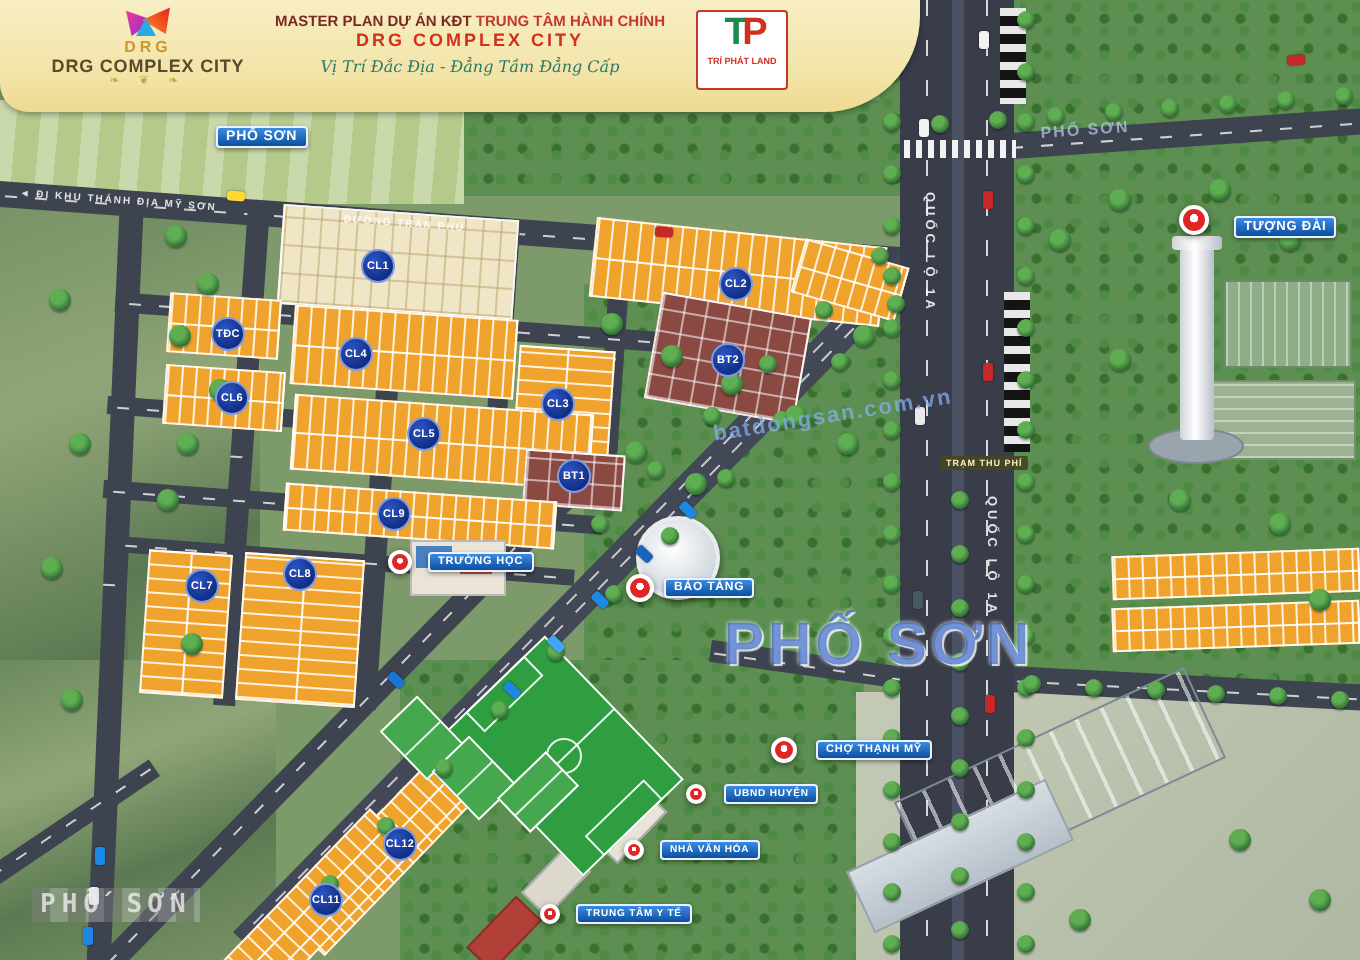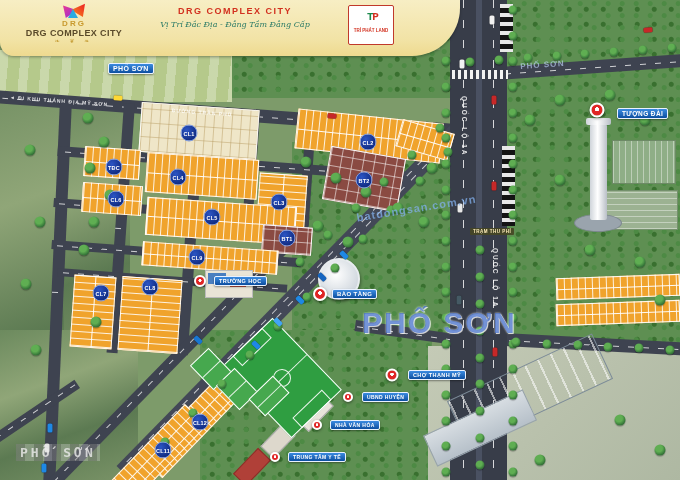--- a/index.html
+++ b/index.html
@@ -20,21 +20,21 @@
   .logo-brand{font-size:8px;font-weight:bold;color:#c99a2e;letter-spacing:2px;line-height:9px;}
   .logo-name{font-size:9px;font-weight:bold;color:#5a4a2a;letter-spacing:.4px;line-height:10px;}
   .logo-laurel{font-size:6px;color:#c9a23e;line-height:6px;letter-spacing:4px;}
   .title-wrap{position:absolute;left:130px;top:6px;width:210px;text-align:center;}
   .title1{font-size:7.5px;font-weight:bold;line-height:9px;}
   .t1a{color:#7a2a1d;} .t1b{color:#c0392b;}
   .title2{font-size:9px;font-weight:bold;color:#d2301f;letter-spacing:1.5px;line-height:11px;}
   .tagline{font-family:"DejaVu Serif",serif;font-style:italic;font-size:8px;color:#2a7a66;margin-top:3px;}
   .partner{position:absolute;left:348px;top:5px;width:46px;height:40px;background:#fff;
     border:1.5px solid #c0392b;border-radius:2px;text-align:center;padding-top:2px;}
-  .tp{font-size:11px;font-weight:bold;line-height:18px;letter-spacing:-4px;font-family:Liberation Mono, monospace;}
+  .tp{font-size:19px;font-weight:bold;line-height:18px;letter-spacing:-4px;}
   .tp-t{color:#1c8a4c;} .tp-p{color:#d2301f;}
   .tp-name{font-size:4.5px;font-weight:bold;color:#d2301f;margin-top:2px;white-space:nowrap;}
 
   
   #map{position:absolute;left:0;top:0;width:680px;height:480px;}
   .patch{position:absolute;z-index:1;}
   .photo{background:linear-gradient(160deg,#6c8a5e,#90a678 35%,#5c7a52 65%,#7b9468);
     background-blend-mode:multiply;}
   .forest{background-color:#5e8f52;
     background-image:radial-gradient(circle at 30% 30%,#4d8a44 0 2px,transparent 3px),
@@ -383,20 +383,24 @@
       <div class="logo-mark">
         <div class="lm1"></div>
         <div class="lm2"></div>
         <div class="lm3"></div>
       </div>
       <div class="logo-brand">DRG</div>
       <div class="logo-name">DRG COMPLEX CITY</div>
       <div class="logo-laurel">❧ ❦ ❧</div>
     </div>
     <div class="title-wrap">
+      <div class="title1">
+        <span class="t1a">MASTER PLAN DỰ ÁN KĐT</span>
+        <span class="t1b">TRUNG TÂM HÀNH CHÍNH</span>
+      </div>
       <div class="title2">DRG COMPLEX CITY</div>
       <div class="tagline">Vị Trí Đắc Địa - Đẳng Tầm Đẳng Cấp</div>
     </div>
     <div class="partner">
       <div class="tp">
         <span class="tp-t">T</span>
         <span class="tp-p">P</span>
       </div>
       <div class="tp-name">TRÍ PHÁT LAND</div>
     </div>

